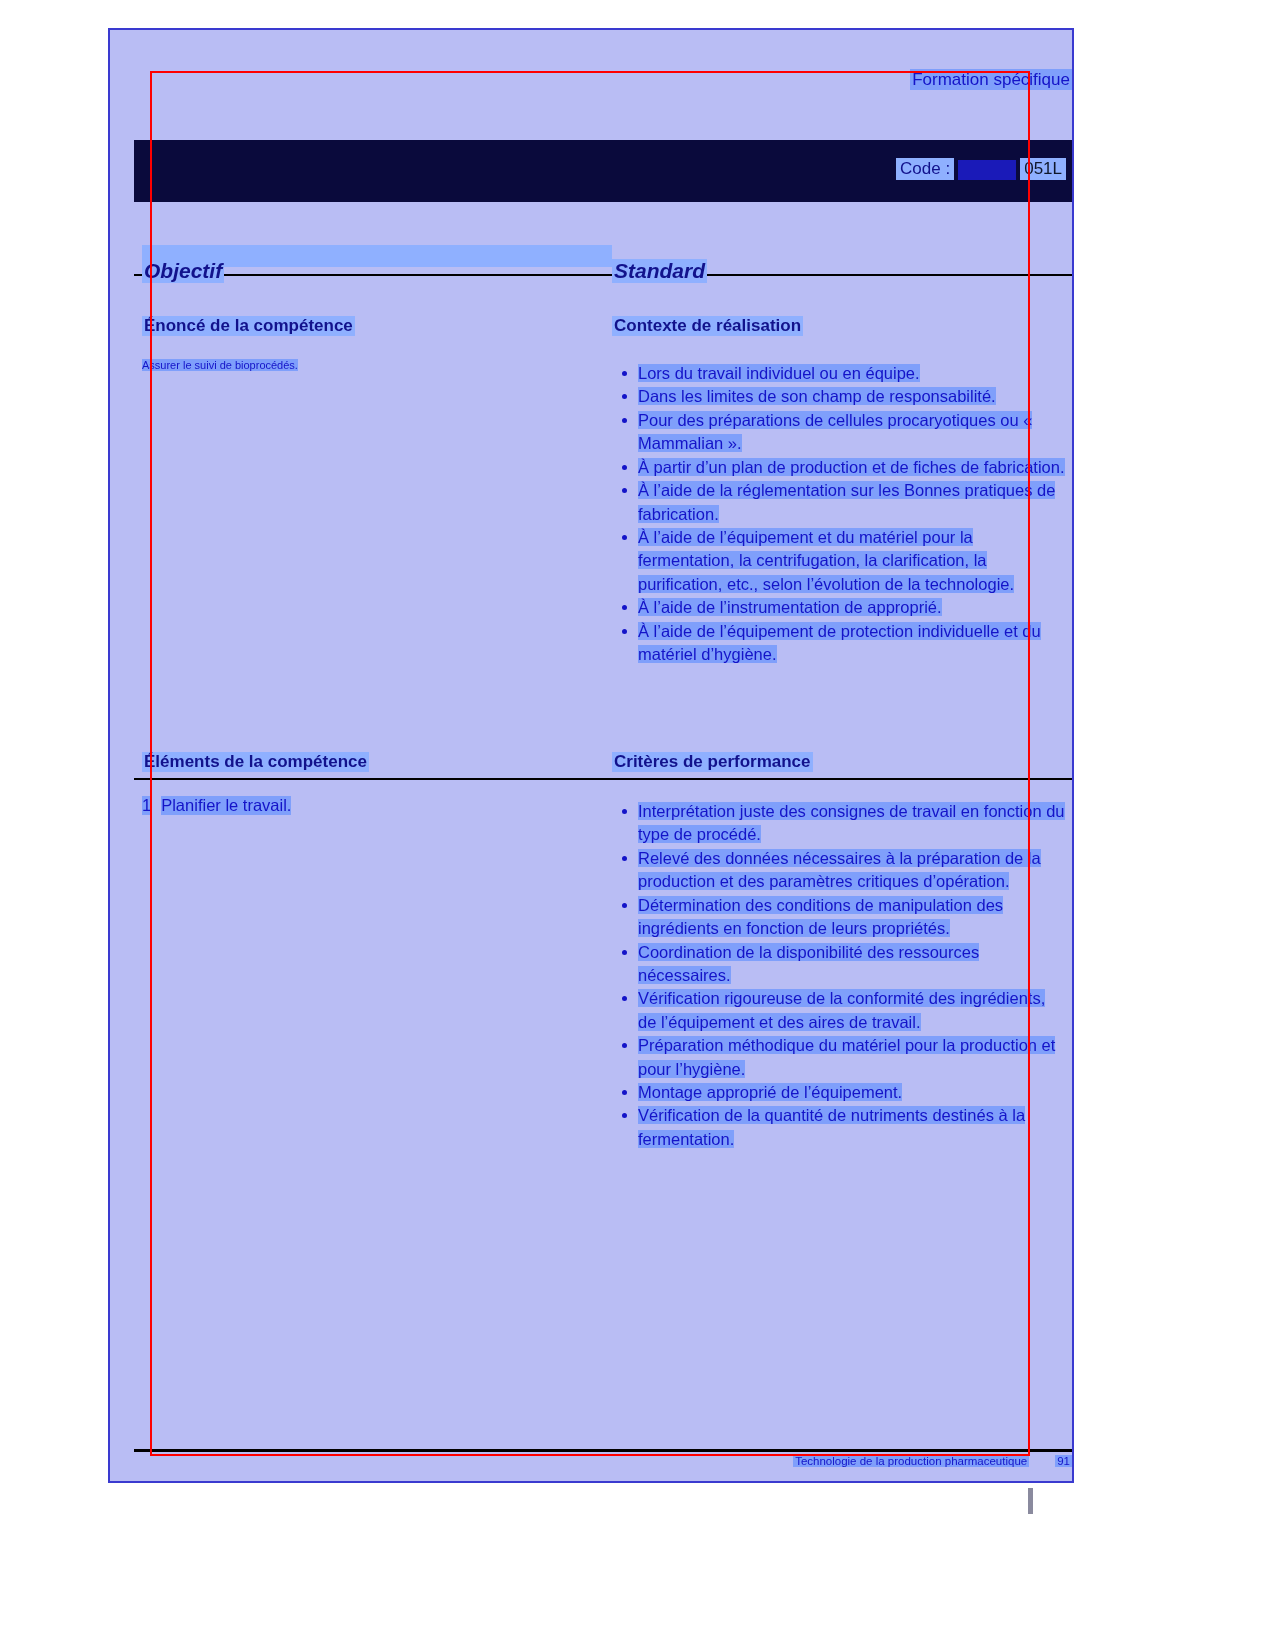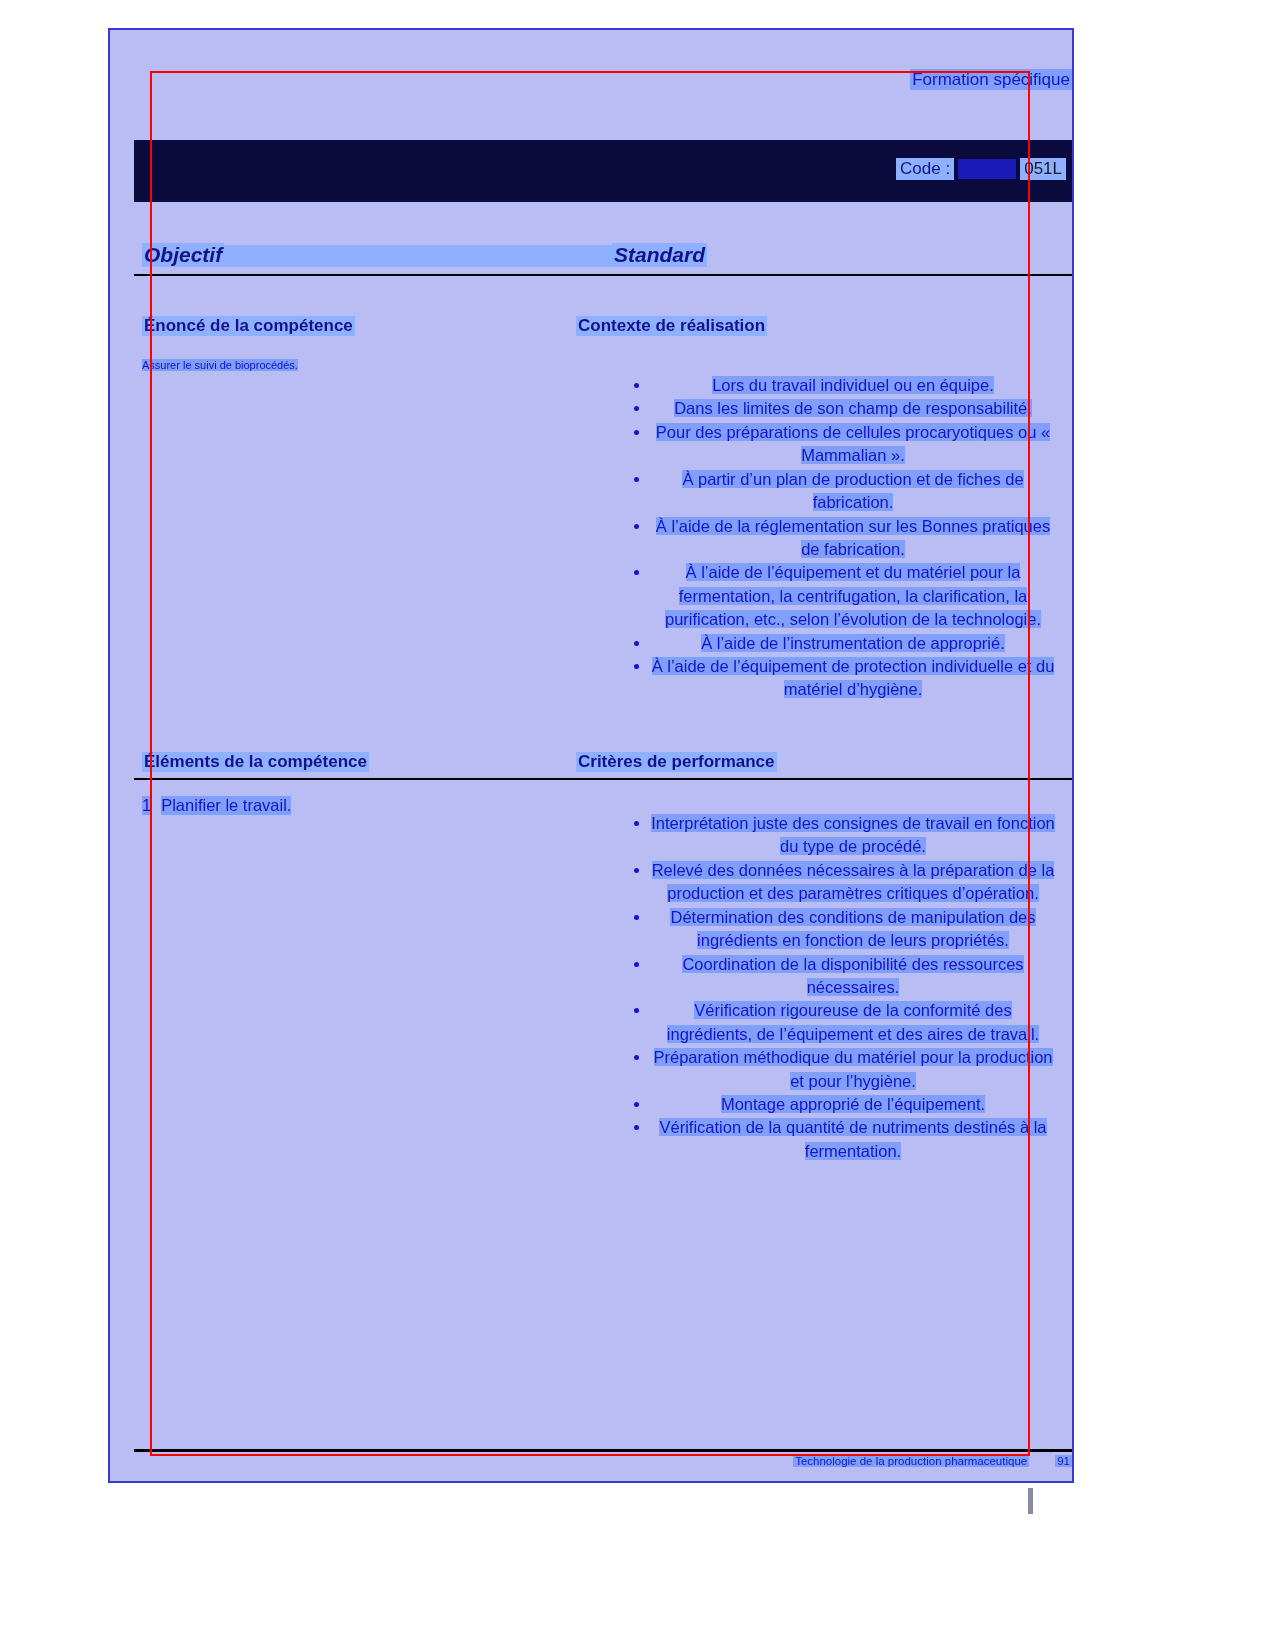--- a/index.html
+++ b/index.html
@@ -64,21 +64,21 @@
     width: 938px;
     height: 62px;
     background: #0a0a3c;
     z-index: 10;
   }
   #code-row {
     position: absolute;
     right: 6px;
     top: 18px;
     display: flex;
-    align-items: center;
+    align-items: flex-end;
     gap: 4px;
     font-size: 17px;
     color: #1e5ad8;
     margin-left: 28px;
   }
   #code-row .code-label {
     background: #8fb0ff;
     padding: 1px 4px;
     color: #12128c;
   }
@@ -91,21 +91,21 @@
   #code-row .code-value {
     background: #8fb0ff;
     padding: 1px 4px;
     color: #0f172a;
   }
 
   
   #obj-std-row {
     position: absolute;
     left: 142px;
-    top: 243px;
+    top: 259px;
     width: 930px;
     display: flex;
     z-index: 20;
   }
   #obj-std-row .col-left { width: 470px; }
   #obj-std-row .col-right { flex: 1; }
   .bigheading {
     font-size: 21px;
     font-weight: bold;
     font-style: italic;
@@ -134,21 +134,21 @@
   }
 
   
   .subhead-row {
     position: absolute;
     left: 142px;
     width: 930px;
     display: flex;
     z-index: 20;
   }
-  .subhead-row .col-left { width: 434px; text-decoration: underline; }
+  .subhead-row .col-left { width: 470px; text-decoration: underline; }
   .subhead-row .col-right { flex: 1; }
   .subheading {
     font-size: 17px;
     font-weight: bold;
     color: #12128c;
     background: #8fb0ff;
     display: inline-block;
     padding: 0 2px;
   }
 
@@ -184,24 +184,23 @@
     font-size: 11px;
     color: #1414c8;
     line-height: 1.42;
   }
   .hl {
     background: #7f9ffb;
     margin-top: 28px;
   }
 
   ul.bullets {
-    margin: 16px;
+    margin: 4px;
     padding: 0;
     list-style: none;
-    text-align: center;
   }
   ul.bullets li {
     position: relative;
     padding-left: 22px;
     margin-bottom: 0px;
     font-size: 16.5px;
     color: #1414c8;
     line-height: 1.42;
   }
   ul.bullets li .bullet-dot {

